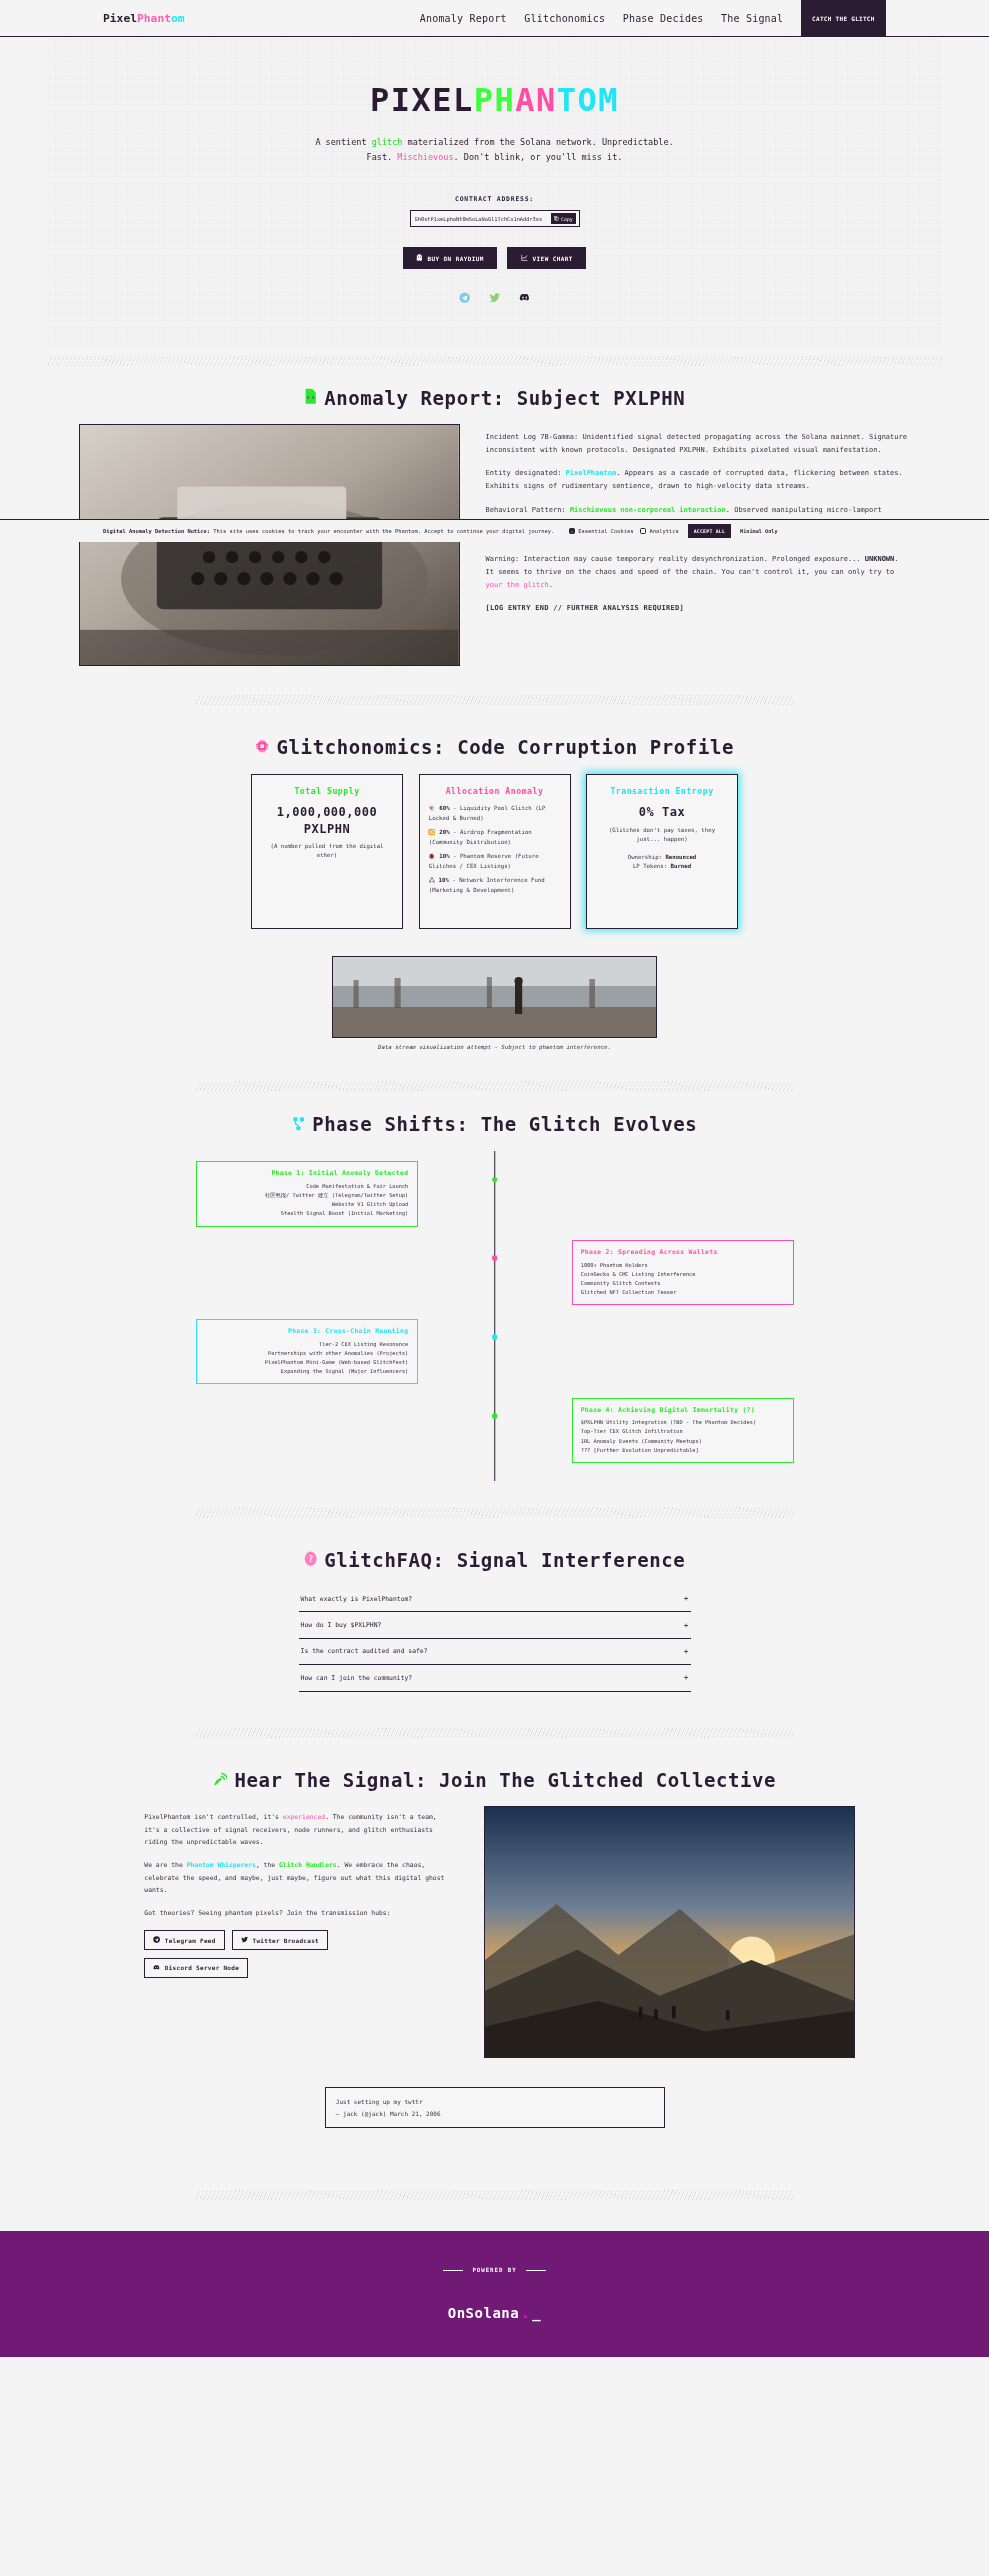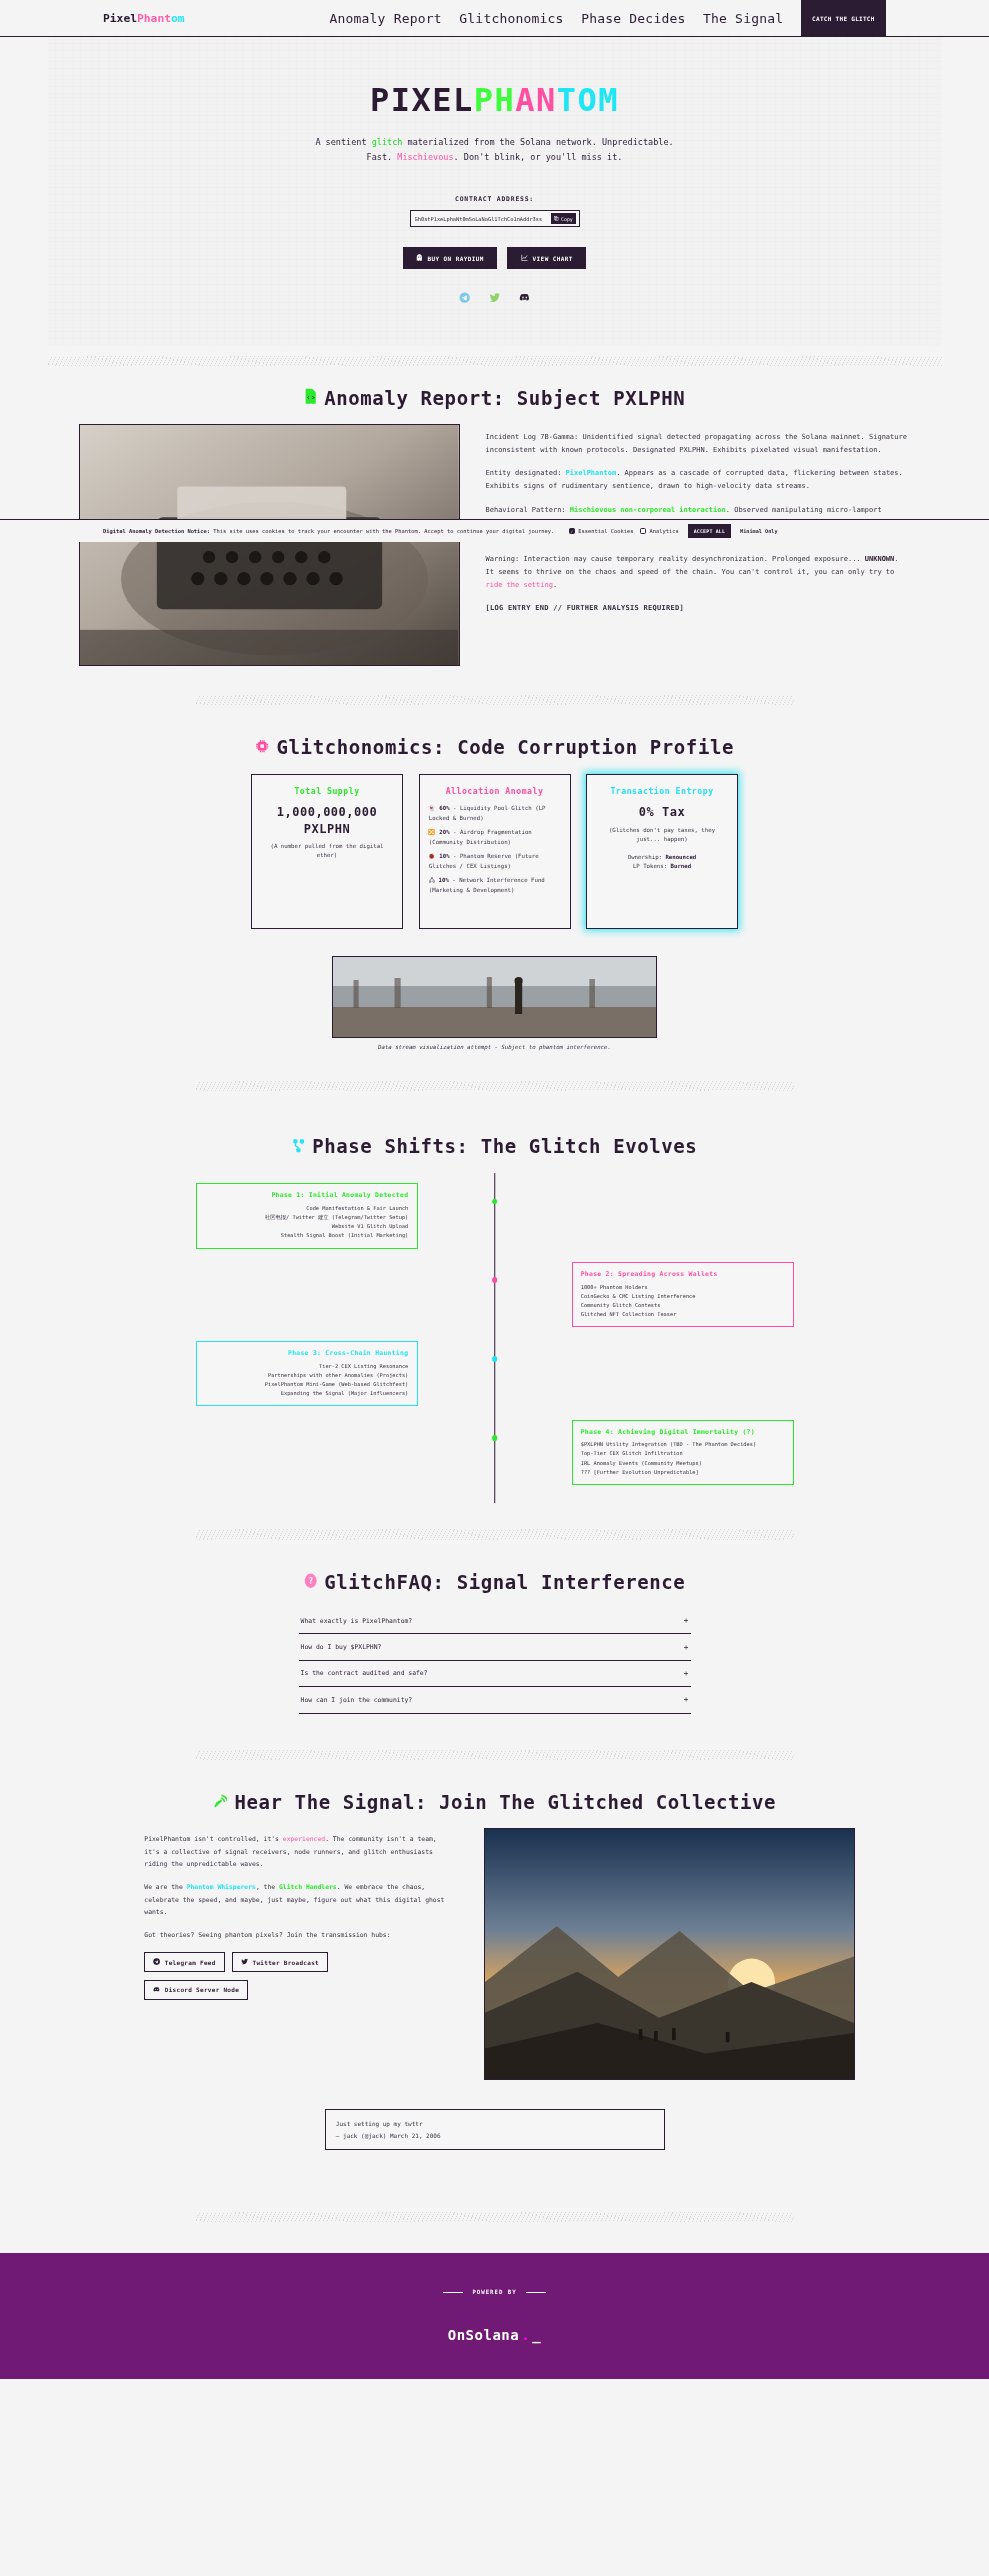--- a/index.html
+++ b/index.html
@@ -40,21 +40,21 @@
   .logo-antom { color: #23e6f0; }
   .nav-links {
     margin-left: auto;
     display: flex;
     align-items: center;
     gap: 17.5px;
     margin-right: 0px;
     padding-right: 0;
   }
   .nav-link {
-    font-size: 13px;
+    font-size: 10px;
     color: #2b1b33;
     text-decoration: none;
     letter-spacing: 0.2px;
     cursor: pointer;
   }
   .nav-cta {
     background: #2b1b33;
     color: #ffffff;
     font-size: 6px;
     font-weight: bold;
@@ -547,21 +547,21 @@
             <circle cx="432" cy="258" r="12"></circle>
             <circle cx="477" cy="258" r="12"></circle>
         </g>
         <rect x="0" y="400" width="740" height="70" fill="#3a332e" opacity="0.6"></rect>
       </svg>
     </div>
     <div class="anom-text">
       <p><span>Incident Log 7B-Gamma: Unidentified signal detected propagating across the Solana mainnet. Signature inconsistent with known protocols. Designated PXLPHN. Exhibits pixelated visual </span><span>manifestation.</span></p>
       <p><span>Entity designated: </span><span class="c-cyan">PixelPhantom</span><span>. Appears as a cascade of corrupted data, flickering between states. Exhibits signs of rudimentary sentience, drawn to high-velocity data streams.</span></p>
       <p><span>Behavioral Pattern: </span><span class="c-green">Mischievous non-corporeal interaction</span><span>. Observed manipulating micro-lamport balances, injecting benign visual artifacts into unrelated data packets, and generally causing... unpredictable fun.</span></p>
-      <p><span>Warning: Interaction may cause temporary reality desynchronization. Prolonged exposure... </span><span class="c-dark-b">UNKNOWN</span><span>. It seems to thrive on the chaos and speed of the chain. You can't control it, you can only try to </span><span class="c-pink">ride the setting</span><span>.</span></p>
+      <p><span>Warning: Interaction may cause temporary reality desynchronization. Prolonged exposure... </span><span class="c-dark-b">UNKNOWN</span><span>. It seems to thrive on the chaos and speed of the chain. You can't control it, you can only try to </span><span class="c-pink">your the glitch</span><span>.</span></p>
       <p class="log-end">[LOG ENTRY END // FURTHER ANALYSIS REQUIRED]</p>
     </div>
   </div>
 </div>
 
 <div class="cookie-bar">
   <div class="cookie-text">
     <b>Digital Anomaly Detection Notice:</b><span> This site uses cookies to track your encounter with the Phantom. Accept to continue your digital journey.</span>
   </div>
   <div class="cookie-ctrls">
@@ -643,21 +643,21 @@
         <rect x="500" y="44" width="11" height="58"></rect>
     </g>
     <rect x="355" y="52" width="14" height="62" fill="#2b2520"></rect>
     <circle cx="362" cy="48" r="8" fill="#2b2520"></circle>
   </svg>
 </div>
 <div class="data-cap">Data stream visualization attempt - Subject to phantom interference.</div>
 
 <div class="hatch short" style="margin-top:31px;"></div>
 
-<div class="sec-head" style="margin-top:44px;">
+<div class="sec-head" style="margin-top:22px;">
   <span>
     <svg width="13.4" height="15.5" viewBox="0 0 22 26">
         <rect x="2" y="2" width="7" height="7" rx="2" fill="#23e3f2"></rect>
         <rect x="13" y="2" width="7" height="7" rx="2" fill="#23e3f2"></rect>
         <rect x="7" y="17" width="7" height="7" rx="2" fill="#23e3f2"></rect>
         <path d="M5.5 9v3c0 3 5 2 5 5" stroke="#23e3f2" stroke-width="2.5" fill="none"></path>
         <path d="M16.5 9v1.5" stroke="#23e3f2" stroke-width="2.5" fill="none"></path>
       </svg>
   </span>
   <h2 class="pix">Phase Shifts: The Glitch Evolves</h2>

